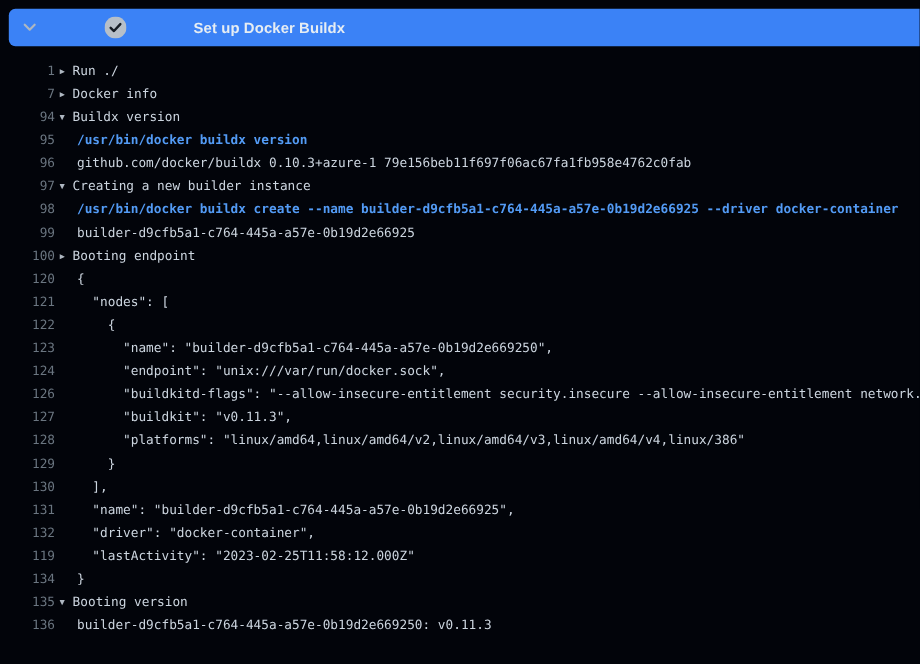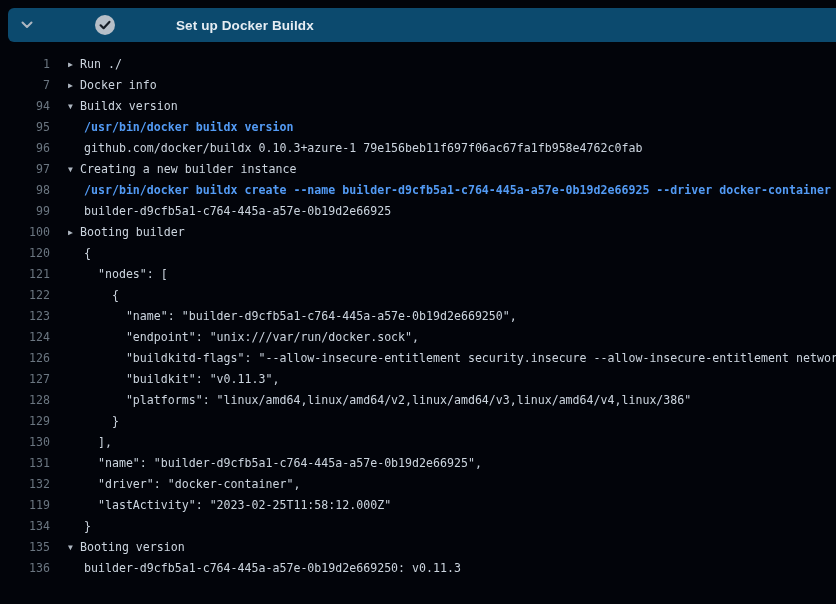--- a/index.html
+++ b/index.html
@@ -6,21 +6,21 @@
   body {
     width: 836px; height: 604px;
     background: #02040a;
     overflow: hidden;
     position: relative;
     font-family: "Liberation Sans", sans-serif;
   }
   .step-header {
     position: absolute;
     left: 8px; top: 8px; right: 0; height: 34px;
-    background: #0c4a6e;
+    background: #3b82f6;
     border-radius: 6px 0 0 6px;
     display: flex; align-items: center;
     padding-left: 12px;
     box-sizing: border-box;
     cursor: pointer;
     gap: 48px;
   }
   .step-header .chev { width: 14px; height: 14px; margin-right: 13px; flex: none; display: block; }
   .step-header .check { width: 20px; height: 20px; margin-right: 13px; flex: none; display: block; }
   .step-title {
@@ -46,21 +46,21 @@
     overflow: hidden;
   }
   .line .num {
     width: 50px;
     flex: none;
     text-align: right;
     color: #6b7681;
     cursor: pointer;
   }
   .line .content {
-    margin-left: 18px;
+    margin-left: 4px;
     flex: 1 1 auto;
     overflow: hidden;
     white-space: pre;
     color: #ccd5df;
   }
   .line .tri {
     display: inline-block;
     width: 12px;
     font-size: 8px;
     color: #aeb7c1;
@@ -86,21 +86,21 @@
 
 <div class="log">
     <div class="line kind-group"><span class="num">1</span><span class="content"><span class="tri">▶</span><span>Run ./</span></span></div>
     <div class="line kind-group"><span class="num">7</span><span class="content"><span class="tri">▶</span><span>Docker info</span></span></div>
     <div class="line kind-group"><span class="num">94</span><span class="content"><span class="tri">▼</span><span>Buildx version</span></span></div>
     <div class="line kind-cmd"><span class="num">95</span><span class="content">/usr/bin/docker buildx version</span></div>
     <div class="line kind-out"><span class="num">96</span><span class="content">github.com/docker/buildx 0.10.3+azure-1 79e156beb11f697f06ac67fa1fb958e4762c0fab</span></div>
     <div class="line kind-group"><span class="num">97</span><span class="content"><span class="tri">▼</span><span>Creating a new builder instance</span></span></div>
     <div class="line kind-cmd"><span class="num">98</span><span class="content">/usr/bin/docker buildx create --name builder-d9cfb5a1-c764-445a-a57e-0b19d2e66925 --driver docker-container</span></div>
     <div class="line kind-out"><span class="num">99</span><span class="content">builder-d9cfb5a1-c764-445a-a57e-0b19d2e66925</span></div>
-    <div class="line kind-group"><span class="num">100</span><span class="content"><span class="tri">▶</span><span>Booting builder</span></span></div>
+    <div class="line kind-group"><span class="num">100</span><span class="content"><span class="tri">▶</span><span>Booting endpoint</span></span></div>
     <div class="line kind-out"><span class="num">120</span><span class="content">{</span></div>
     <div class="line kind-out"><span class="num">121</span><span class="content">  "nodes": [</span></div>
     <div class="line kind-out"><span class="num">122</span><span class="content">    {</span></div>
     <div class="line kind-out"><span class="num">123</span><span class="content">      "name": "builder-d9cfb5a1-c764-445a-a57e-0b19d2e669250",</span></div>
     <div class="line kind-out"><span class="num">124</span><span class="content">      "endpoint": "unix:///var/run/docker.sock",</span></div>
     <div class="line kind-out"><span class="num">126</span><span class="content">      "buildkitd-flags": "--allow-insecure-entitlement security.insecure --allow-insecure-entitlement network.host",</span></div>
     <div class="line kind-out"><span class="num">127</span><span class="content">      "buildkit": "v0.11.3",</span></div>
     <div class="line kind-out"><span class="num">128</span><span class="content">      "platforms": "linux/amd64,linux/amd64/v2,linux/amd64/v3,linux/amd64/v4,linux/386"</span></div>
     <div class="line kind-out"><span class="num">129</span><span class="content">    }</span></div>
     <div class="line kind-out"><span class="num">130</span><span class="content">  ],</span></div>

